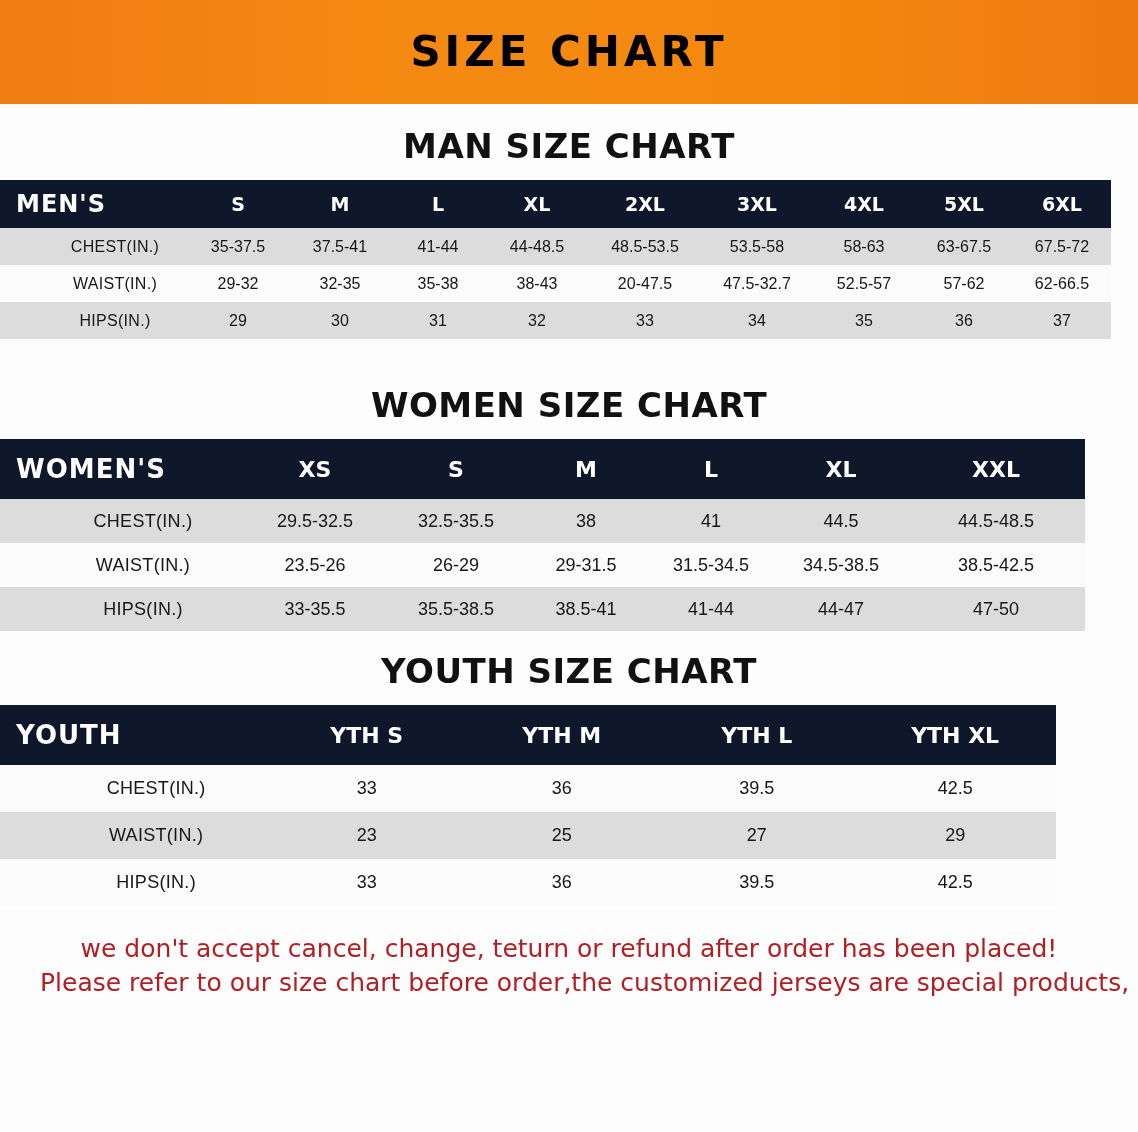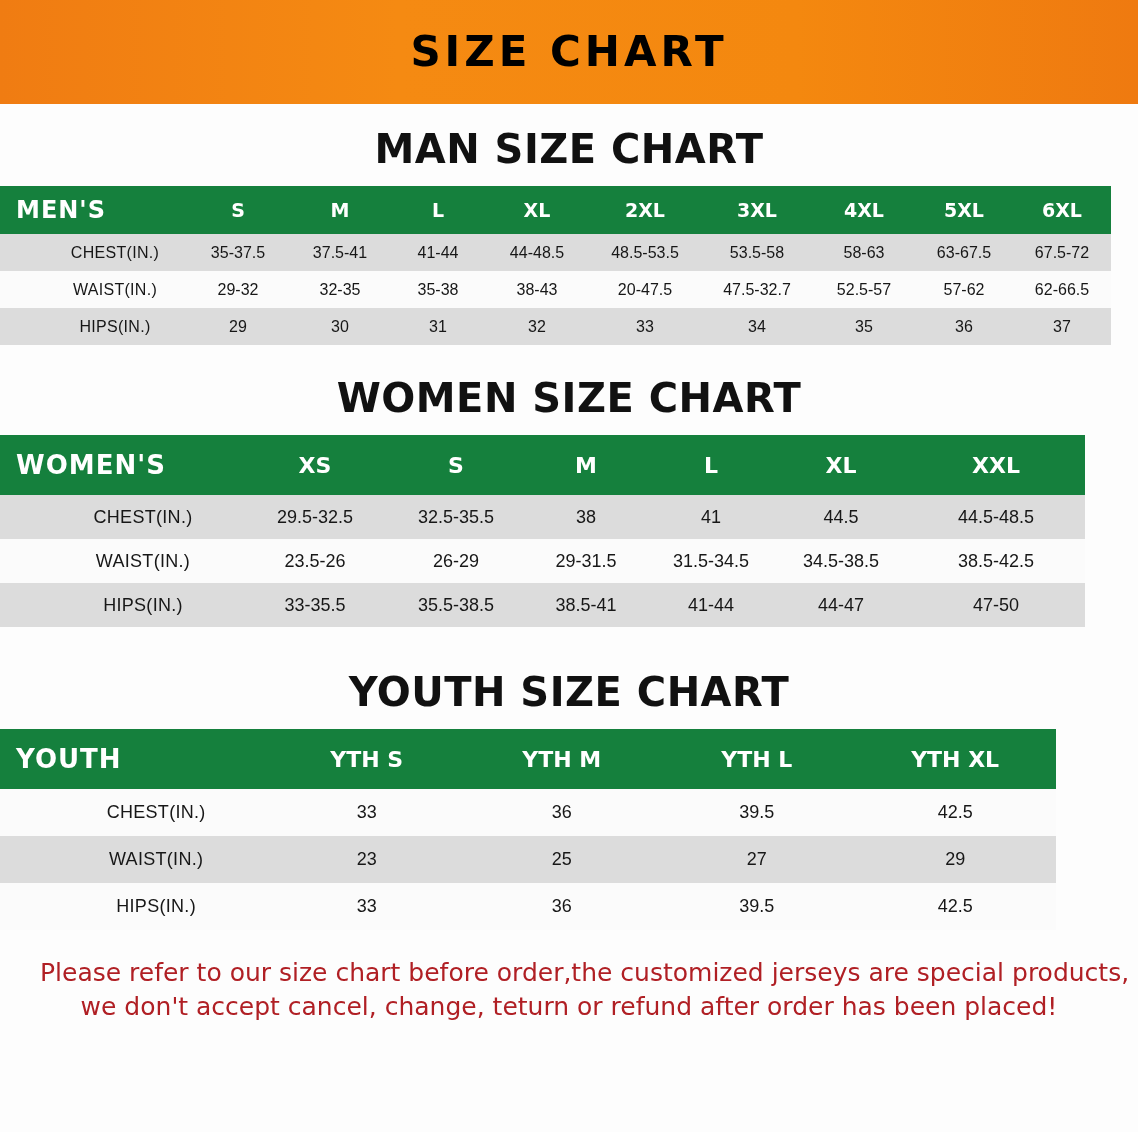--- a/index.html
+++ b/index.html
@@ -34,38 +34,38 @@
     font-size: 42px;
     letter-spacing: 4px;
     color: #000;
     line-height: 1;
   }
   
   .section-title {
     text-align: center;
     font-family: "DejaVu Sans", sans-serif;
     font-weight: bold;
-    font-size: 40px;
+    font-size: 34px;
     letter-spacing: 0.5px;
     color: #111;
   }
   .sec-man   { margin-top: 22px; }
-  .sec-women { margin-top: 30px; }
-  .sec-youth { margin-top: 42px; }
+  .sec-women { margin-top: 46px; }
+  .sec-youth { margin-top: 20px; }
 
   
   .tbl-wrap {
     margin: 14px auto 0 auto;
   }
   table.size {
     border-collapse: collapse;
     table-layout: fixed;
   }
   table.size thead th {
-    background: #15803d;
+    background: #0f172a;
     color: #fff;
     font-family: "DejaVu Sans", sans-serif;
     font-weight: bold;
     text-align: center;
     white-space: nowrap;
   }
   table.size thead th.rowhead {
     text-align: left;
     padding-left: 16px;
     letter-spacing: 1px;
@@ -259,17 +259,17 @@
           <td>33</td>
           <td>36</td>
           <td>39.5</td>
           <td>42.5</td>
         </tr>
       </tbody>
     </table>
   </div>
 
   <div class="note">
+    <div>we don't accept cancel, change, teturn or refund after order has been placed!</div>
     <div>Please refer to our size chart before order,the customized jerseys are special products,</div>
-    <div>we don't accept cancel, change, teturn or refund after order has been placed!</div>
   </div>
 
 </div>
 
 </body></html>

